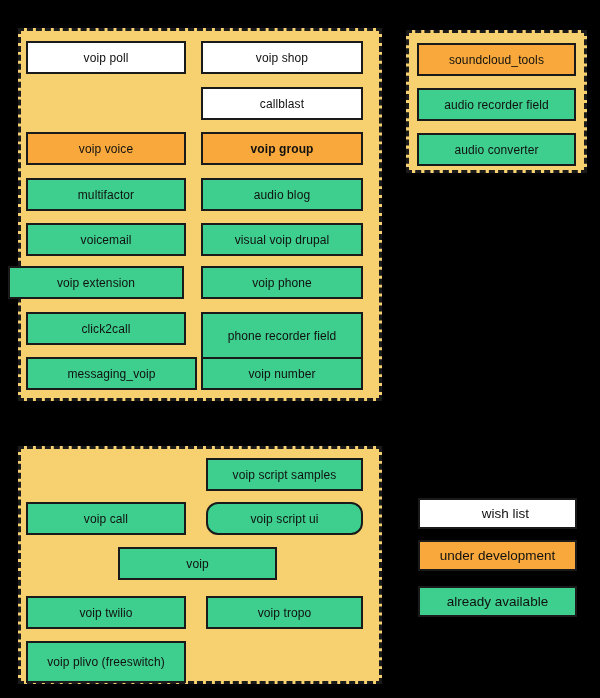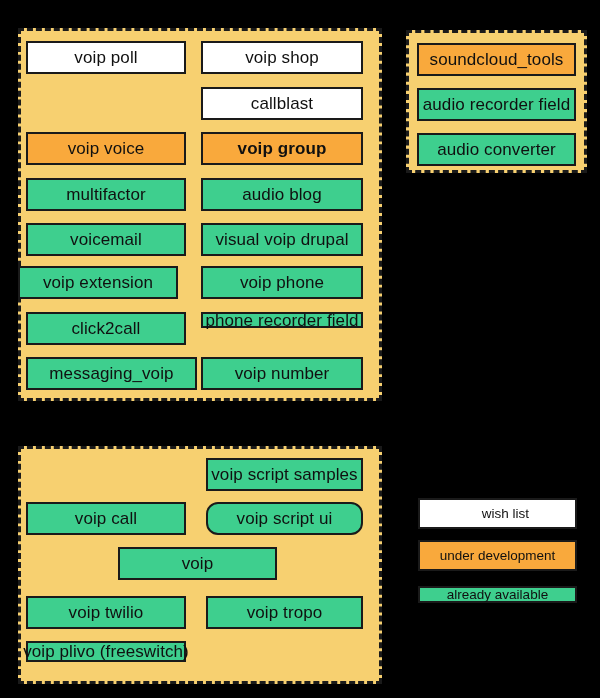--- a/index.html
+++ b/index.html
@@ -27,21 +27,21 @@
     border: 3px dashed #1a1a1a;
     box-sizing: border-box;
   }
   .node {
     position: absolute;
     box-sizing: border-box;
     border: 2px solid #1a1a1a;
     display: flex;
     align-items: center;
     justify-content: center;
-    font-size: 17px;
+    font-size: 12px;
     color: #101010;
     line-height: 1;
     letter-spacing: 0.1px;
     white-space: nowrap;
   }
   .node.wish     { background: #ffffff; }
   .node.under    { background: #f9a93c; }
   .node.avail    { background: #3ecf8e; }
 
   .legend-item {
@@ -67,34 +67,34 @@
 <div class="group" style="left: 18px; top: 28px; width: 364px; height: 373px;"></div>
     <div class="node wish" style="left: 26px; top: 41px; width: 160px; height: 33px;">voip poll</div>
     <div class="node wish" style="left: 201px; top: 41px; width: 162px; height: 33px;">voip shop</div>
     <div class="node wish" style="left: 201px; top: 87px; width: 162px; height: 33px;">callblast</div>
     <div class="node under" style="left: 26px; top: 132px; width: 160px; height: 33px;">voip voice</div>
     <div class="node under" style="left: 201px; top: 132px; width: 162px; height: 33px; font-weight: bold;">voip group</div>
     <div class="node avail" style="left: 26px; top: 178px; width: 160px; height: 33px;">multifactor</div>
     <div class="node avail" style="left: 201px; top: 178px; width: 162px; height: 33px;">audio blog</div>
     <div class="node avail" style="left: 26px; top: 223px; width: 160px; height: 33px;">voicemail</div>
     <div class="node avail" style="left: 201px; top: 223px; width: 162px; height: 33px;">visual voip drupal</div>
-    <div class="node avail" style="left: 18px; top: 266px; width: 160px; height: 33px;">voip extension</div>
+    <div class="node avail" style="left: 8px; top: 266px; width: 176px; height: 33px;">voip extension</div>
     <div class="node avail" style="left: 201px; top: 266px; width: 162px; height: 33px;">voip phone</div>
     <div class="node avail" style="left: 26px; top: 312px; width: 160px; height: 33px;">click2call</div>
-    <div class="node avail" style="left: 201px; top: 312px; width: 162px; height: 16px;">phone recorder field</div>
+    <div class="node avail" style="left: 201px; top: 312px; width: 162px; height: 47px;">phone recorder field</div>
     <div class="node avail" style="left: 26px; top: 357px; width: 171px; height: 33px;">messaging_voip</div>
     <div class="node avail" style="left: 201px; top: 357px; width: 162px; height: 33px;">voip number</div>
     <div class="group" style="left: 406px; top: 30px; width: 181px; height: 143px;"></div>
     <div class="node under" style="left: 417px; top: 43px; width: 159px; height: 33px;">soundcloud_tools</div>
     <div class="node avail" style="left: 417px; top: 88px; width: 159px; height: 33px;">audio recorder field</div>
     <div class="node avail" style="left: 417px; top: 133px; width: 159px; height: 33px;">audio converter</div>
     <div class="group" style="left: 18px; top: 446px; width: 364px; height: 238px;"></div>
     <div class="node avail" style="left: 206px; top: 458px; width: 157px; height: 33px;">voip script samples</div>
     <div class="node avail" style="left: 26px; top: 502px; width: 160px; height: 33px;">voip call</div>
     <div class="node avail" style="left: 206px; top: 502px; width: 157px; height: 33px; border-radius: 12px;">voip script ui</div>
     <div class="node avail" style="left: 118px; top: 547px; width: 159px; height: 33px;">voip</div>
     <div class="node avail" style="left: 26px; top: 596px; width: 160px; height: 33px;">voip twilio</div>
     <div class="node avail" style="left: 206px; top: 596px; width: 157px; height: 33px;">voip tropo</div>
-    <div class="node avail" style="left: 26px; top: 641px; width: 160px; height: 21px;">voip plivo (freeswitch)</div>
+    <div class="node avail" style="left: 26px; top: 641px; width: 160px; height: 42px;">voip plivo (freeswitch)</div>
     <div class="legend-item wish" style="left: 418px; top: 498px; width: 159px; height: 31px; padding-left: 16px;">wish list</div>
     <div class="legend-item under" style="left: 418px; top: 540px; width: 159px; height: 31px;">under development</div>
-    <div class="legend-item avail" style="left: 418px; top: 586px; width: 159px; height: 17px;">already available</div>
+    <div class="legend-item avail" style="left: 418px; top: 586px; width: 159px; height: 31px;">already available</div>
   </div>
 
 </body></html>

